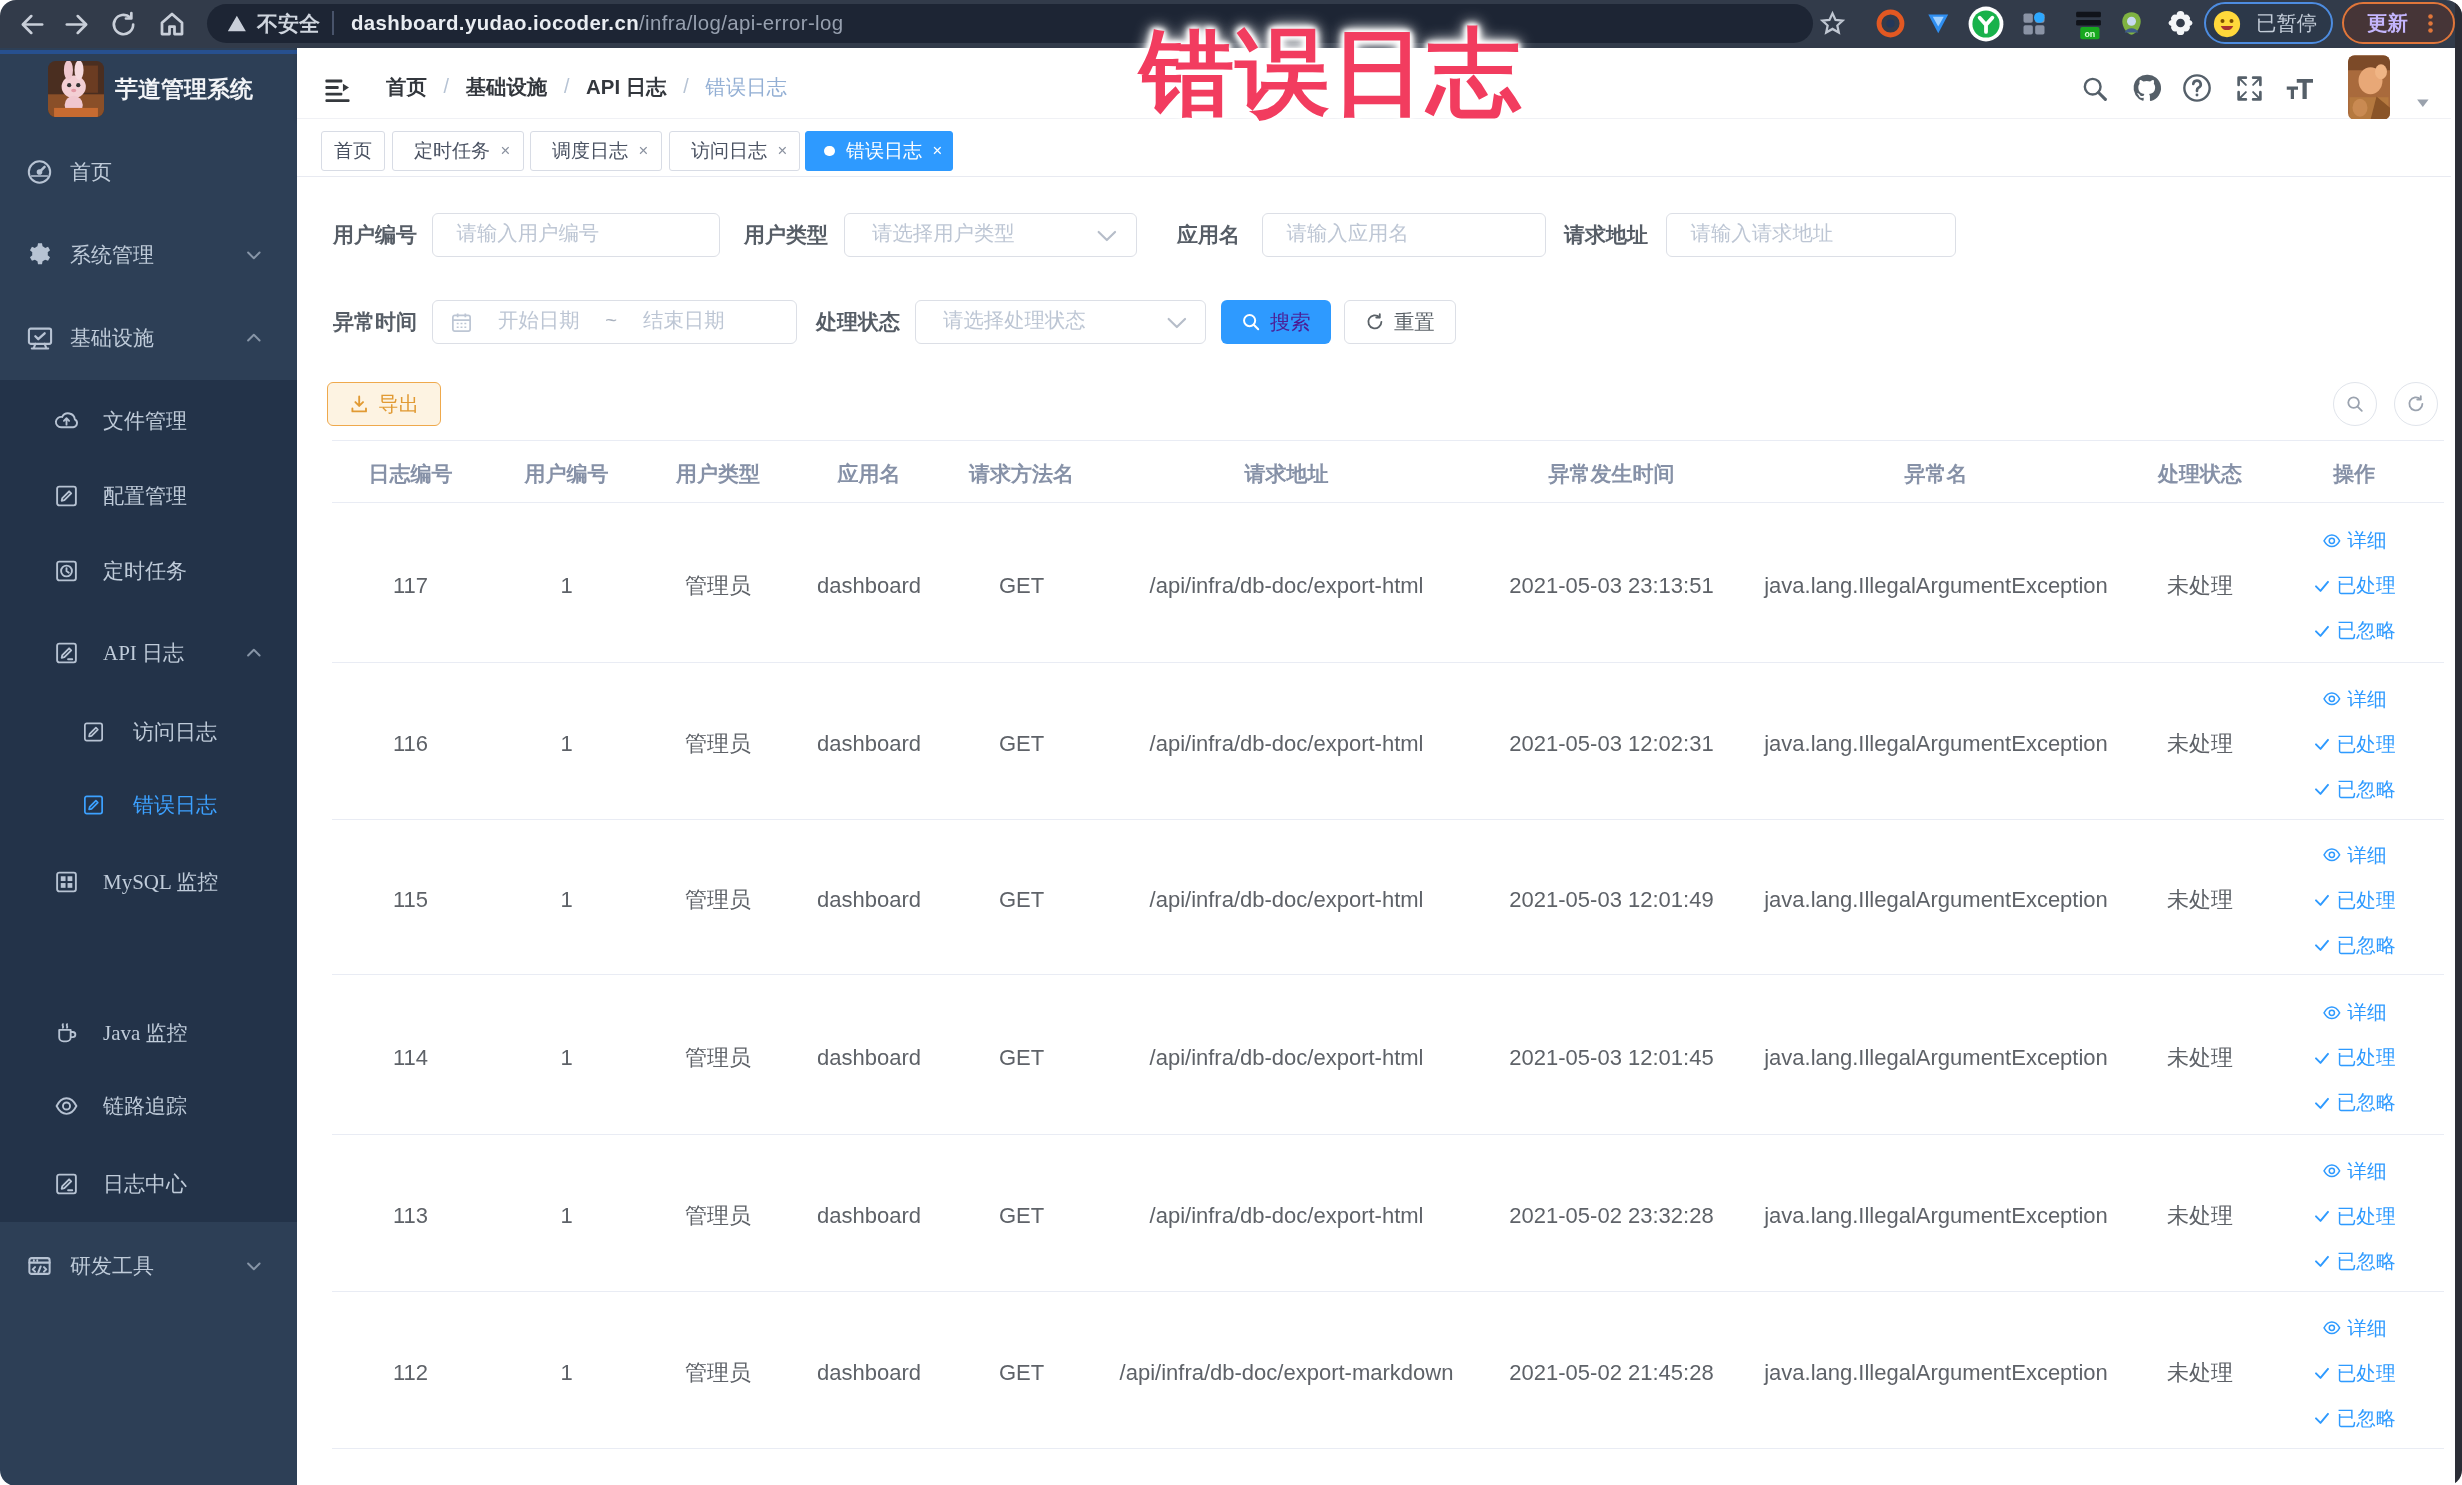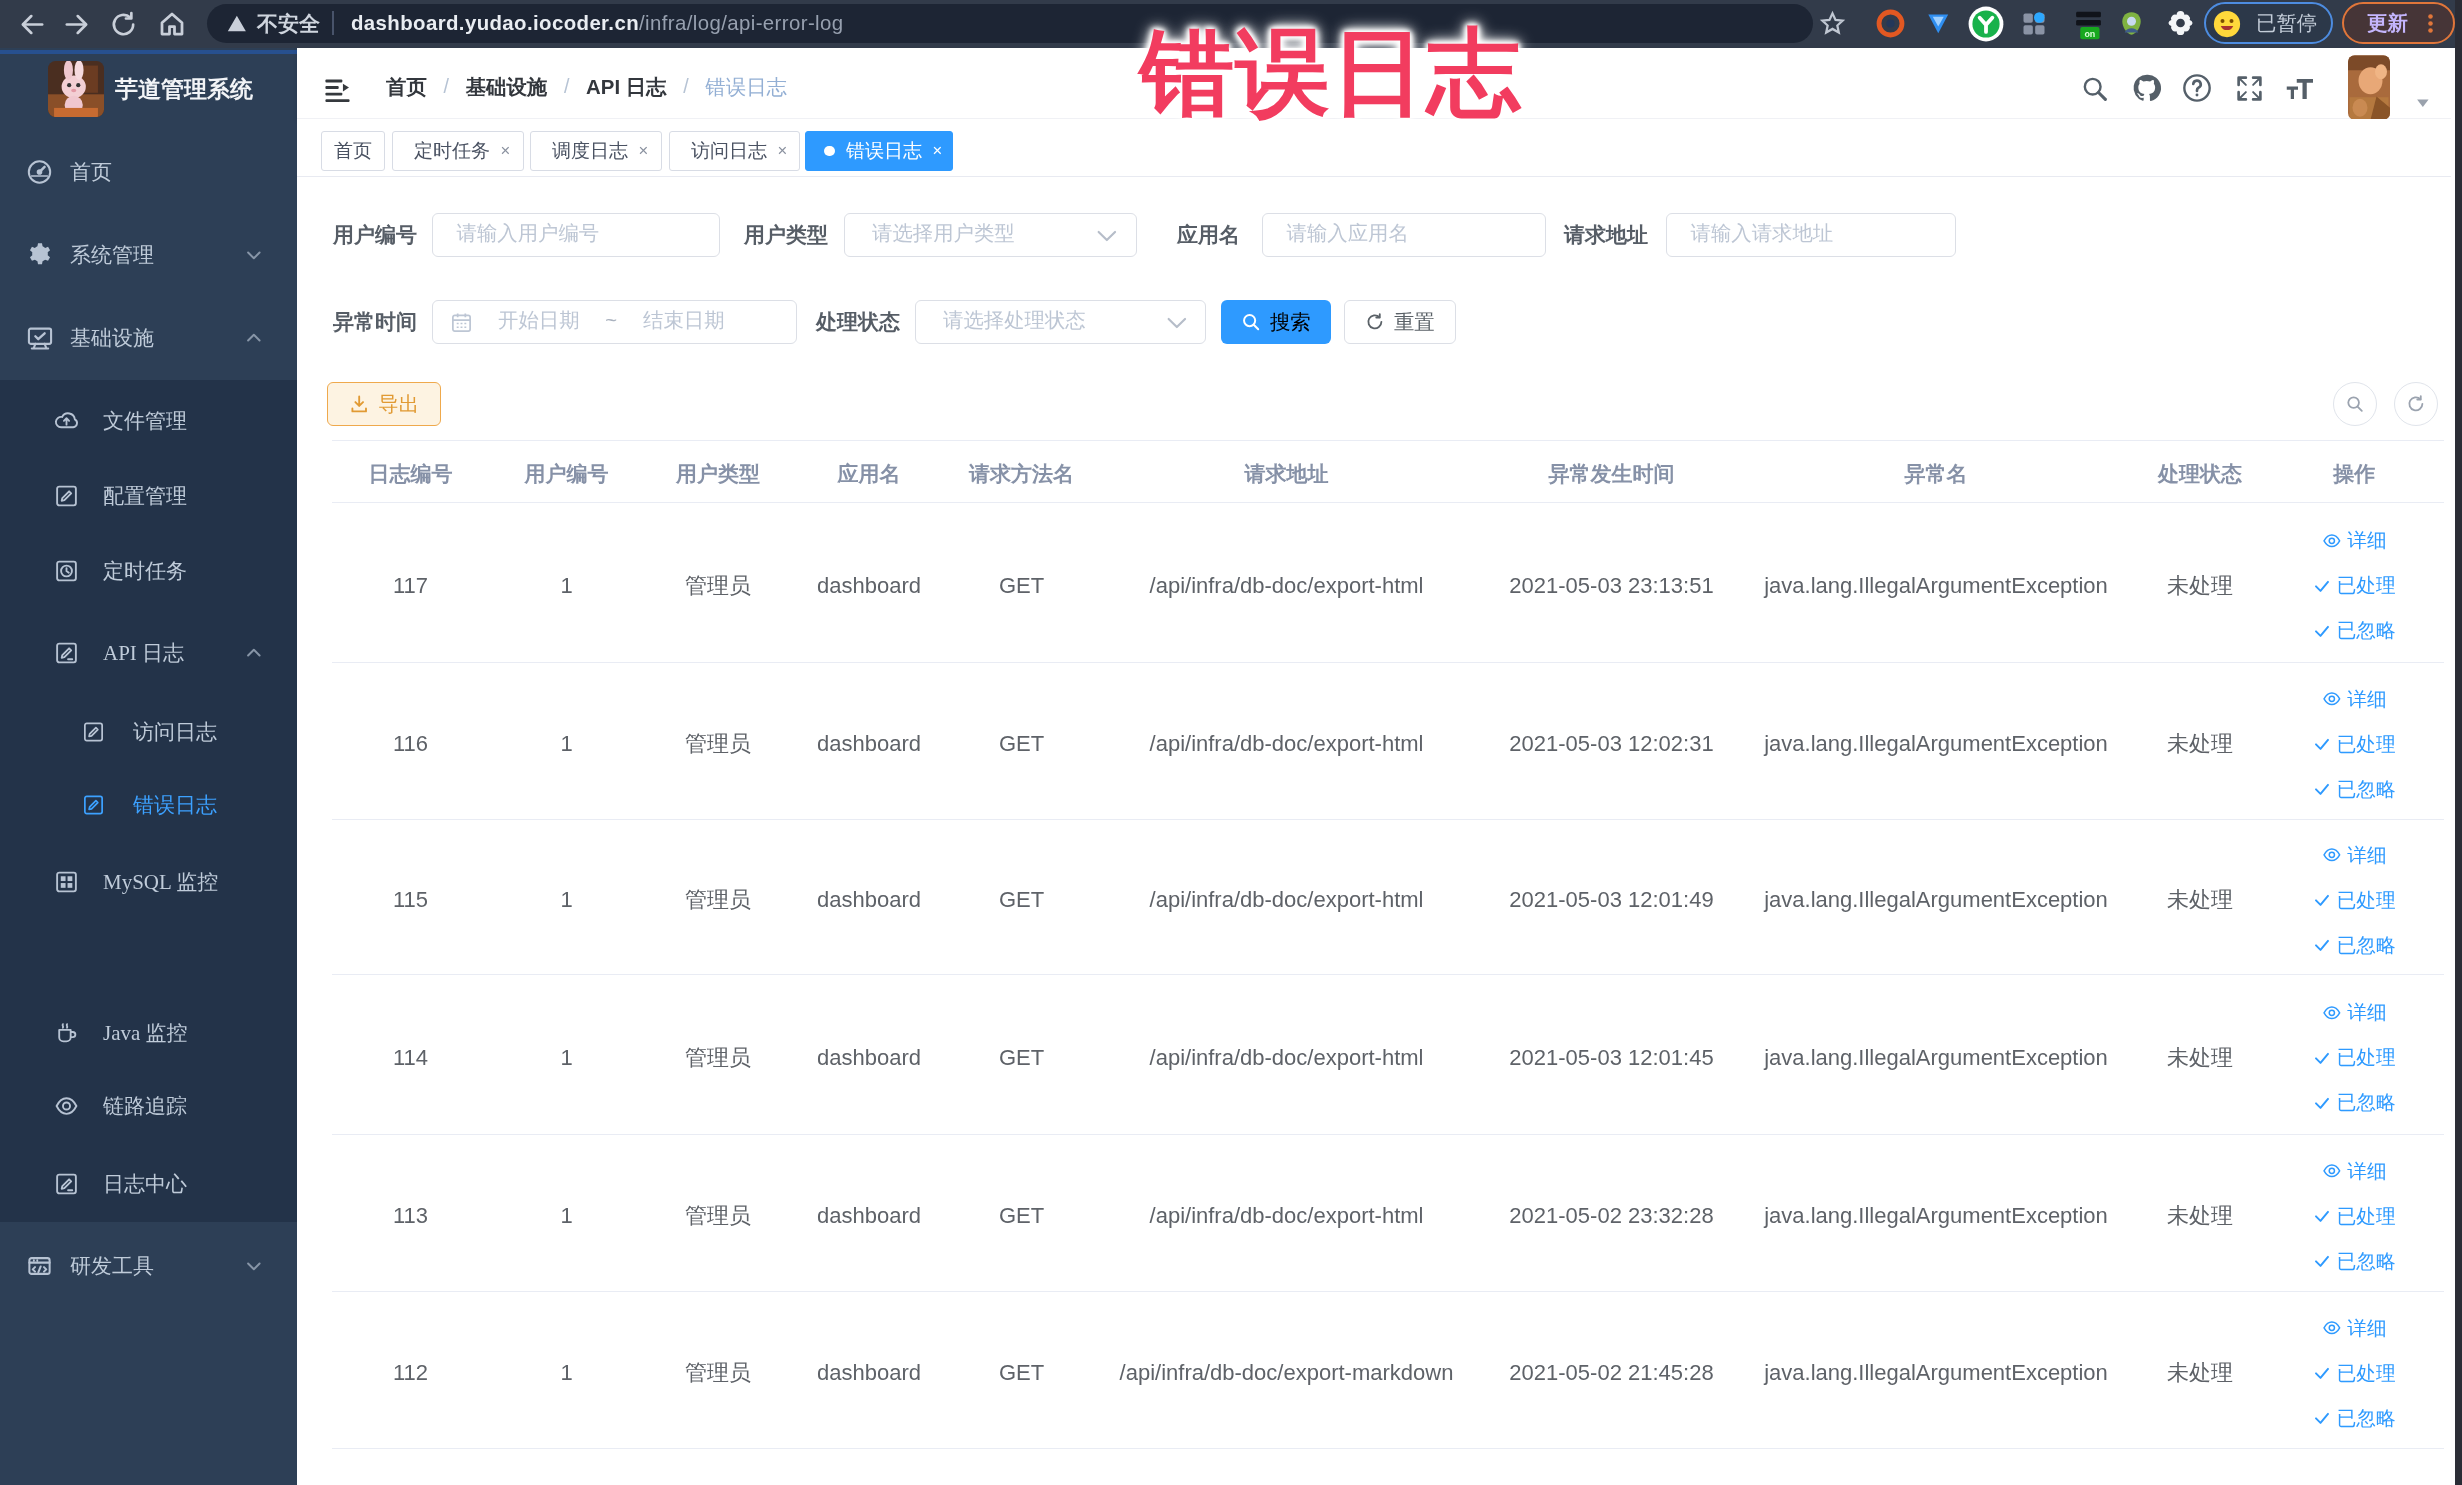--- a/index.html
+++ b/index.html
@@ -1,18 +1,18 @@
 <!DOCTYPE html>
 <html style="font-size:12px"><head>
 <meta charset="utf-8">
 <style>
 * { margin:0; padding:0; box-sizing:border-box; }
 html,body { width:2462px; height:1486px; overflow:hidden; background:#fff; }
 body { font-family:"Liberation Sans", sans-serif; }
-#page { position:relative; width:2462px; height:1486px; overflow:hidden; }
+#page { position:relative; width:2462px; height:1486px; overflow:hidden;border-radius:16px; }
 
 
 #chrome { position:absolute; left:0; top:0; width:2462px; height:48px; background:#323b4a; }
 #chrome svg { position:absolute; }
 #urlbar { position:absolute; left:207px; top:3.8px; width:1606px; height:39px; border-radius:19.7px; background:#1d2534; }
 #urltext { position:absolute; left:144px; top:0; height:39px; line-height:39px; font-size:20.4px; letter-spacing:0.4px; color:#e9edf2; font-weight:700; white-space:nowrap; }
 #urltext .path { color:#97a0af; font-weight:400; }
 .chromelabel { position:absolute; top:0; height:39px; line-height:39px; font-size:21px; color:#cfd5de; font-weight:700; }
 .pill { position:absolute; top:2.3px; height:42px; border-radius:21px; }
 #pill-pause { left:2204px; width:129px; border:2.3px solid #4d8ce0; background:#2c3849; }
@@ -49,21 +49,21 @@
 .tag.active { background:#2e9aff; border-color:#2e9aff; color:#fff; }
 .tag.active .x { color:#fff; }
 .tag .dot { width:10.6px; height:10.6px; border-radius:50%; background:#fff; margin-right:11.4px; }
 
 
 .flabel { position:absolute; height:44px; line-height:44px; font-size:21px; font-weight:700; color:#565d66; text-align:right; white-space:nowrap; }
 .finput { position:absolute; height:44px; border:1.5px solid #dcdfe6; border-radius:6px; background:#fff; }
 .fph { position:absolute; top:0; height:41px; line-height:41px; font-size:20.4px; color:#bdc6d4; white-space:nowrap;font-family:Liberation Mono, monospace; }
 .fsel-arrow { position:absolute; top:16px; }
 .btn { position:absolute; height:44px; border-radius:6px; font-size:20.4px; display:flex; align-items:center; justify-content:center; white-space:nowrap; }
-#btn-search { background:#2e9aff; color:#000000; }
+#btn-search { background:#2e9aff; color:#4c1d95; }
 #btn-reset { background:#fff; border:1.5px solid #dcdfe6; color:#5a6167; }
 #btn-export { background:#fdf3e2; border:1.5px solid #efa94c; color:#e19a33; font-weight:400; }
 .circlebtn { position:absolute; top:382px; width:44px; height:44px; border-radius:50%; background:#fff; border:1.5px solid #e0e4eb; }
 
 
 #dtable { position:absolute; left:332px; top:440px; width:2111px; border-collapse:collapse; table-layout:fixed; }
 #dtable th { height:62px; font-size:21px; font-weight:700; color:#8691a7; text-align:center; border-bottom:1.5px solid #e9ecf4; padding:4.5px 0 0 0; }
 #dtable td { font-size:22px; color:#5e6268; text-align:center; border-bottom:1.5px solid #e9ecf4; padding:6px 0 0 0; }
 #dtable { border-top:1.5px solid #e9ecf4; }
 #dtable tr.r1 td{height:160px}#dtable tr.r2 td{height:157px}#dtable tr.r3 td{height:155px}#dtable tr.r4 td{height:160px}#dtable tr.r5 td{height:157px}#dtable tr.r6 td{height:157px}

